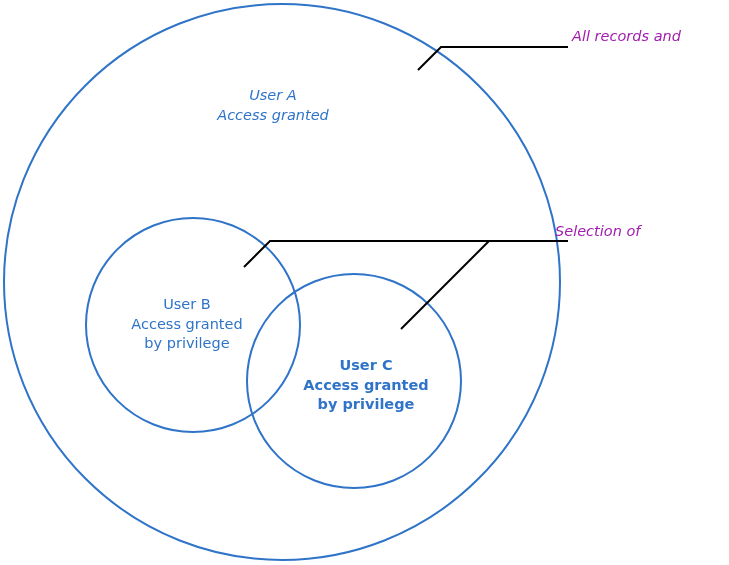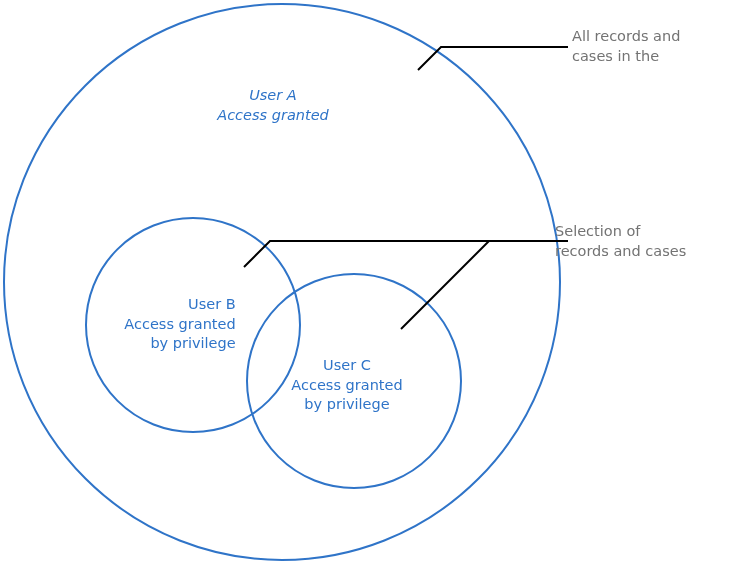--- a/index.html
+++ b/index.html
@@ -1,52 +1,50 @@
 <!DOCTYPE html>
 <html><head>
   <meta charset="utf-8">
   <style>
     html, body { margin: 0; padding: 0; background: #ffffff; }
     body { width: 729px; height: 565px; position: relative; overflow: hidden; font-family: "DejaVu Sans", sans-serif; }
     svg.diagram { position: absolute; left: 0; top: 0; }
     .blue-label { position: absolute; color: #2f74c8; font-size: 14.5px; line-height: 19.5px; text-align: center; white-space: nowrap; transform: translateX(-50%); }
-    .black-label { position: absolute; color: #737373; font-size: 14.5px; line-height: 19.5px; white-space: nowrap; }
+    .black-label { position: absolute; color: #a21caf; font-size: 14.5px; line-height: 19.5px; white-space: nowrap; font-style: italic; }
     .line { display: block; }
   </style>
 </head>
 <body>
 
 <svg class="diagram" width="729" height="565" viewBox="0 0 729 565">
   <circle cx="282" cy="282" r="278" fill="none" stroke="#2f74c8" stroke-width="2"></circle>
   <circle cx="193" cy="325" r="107" fill="none" stroke="#2f74c8" stroke-width="2"></circle>
   <circle cx="354" cy="381" r="107" fill="none" stroke="#2f74c8" stroke-width="2"></circle>
 
   <polyline points="418,70 441,47 568,47" fill="none" stroke="#000" stroke-width="2"></polyline>
   <polyline points="244,267 270,241 568,241" fill="none" stroke="#000" stroke-width="2"></polyline>
   <polyline points="401,329 489,241" fill="none" stroke="#000" stroke-width="2"></polyline>
 </svg>
 
 <div class="blue-label" style="left:273px; top:86px;font-style:italic;">
   <span class="line">User A</span>
   <span class="line">Access granted</span>
 </div>
 
-<div class="blue-label" style="left:180px; top:295px;text-align:right;">
+<div class="blue-label" style="left:187px; top:295px;">
   <span class="line">User B</span>
   <span class="line">Access granted</span>
   <span class="line">by privilege</span>
 </div>
 
-<div class="blue-label" style="left:347px; top:356px;">
+<div class="blue-label" style="left:366px; top:356px;font-weight:bold;">
   <span class="line">User C</span>
   <span class="line">Access granted</span>
   <span class="line">by privilege</span>
 </div>
 
 <div class="black-label" style="left:572px; top:27px;">
   <span class="line">All records and</span>
-  <span class="line">cases in the</span>
 </div>
 
 <div class="black-label" style="left:555px; top:222px;">
   <span class="line">Selection of</span>
-  <span class="line">records and cases</span>
 </div>
 
 </body></html>

